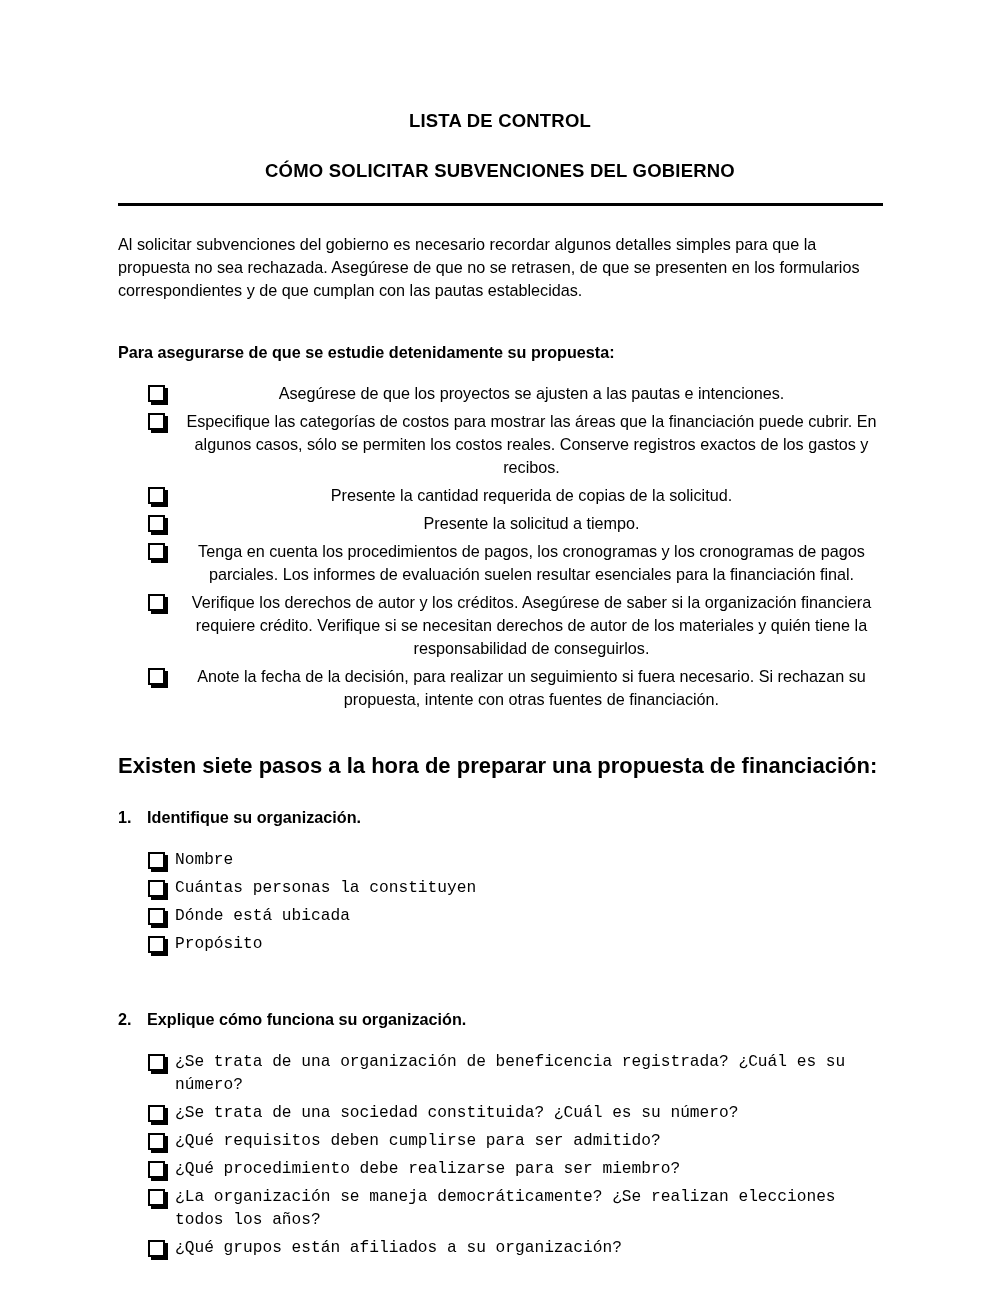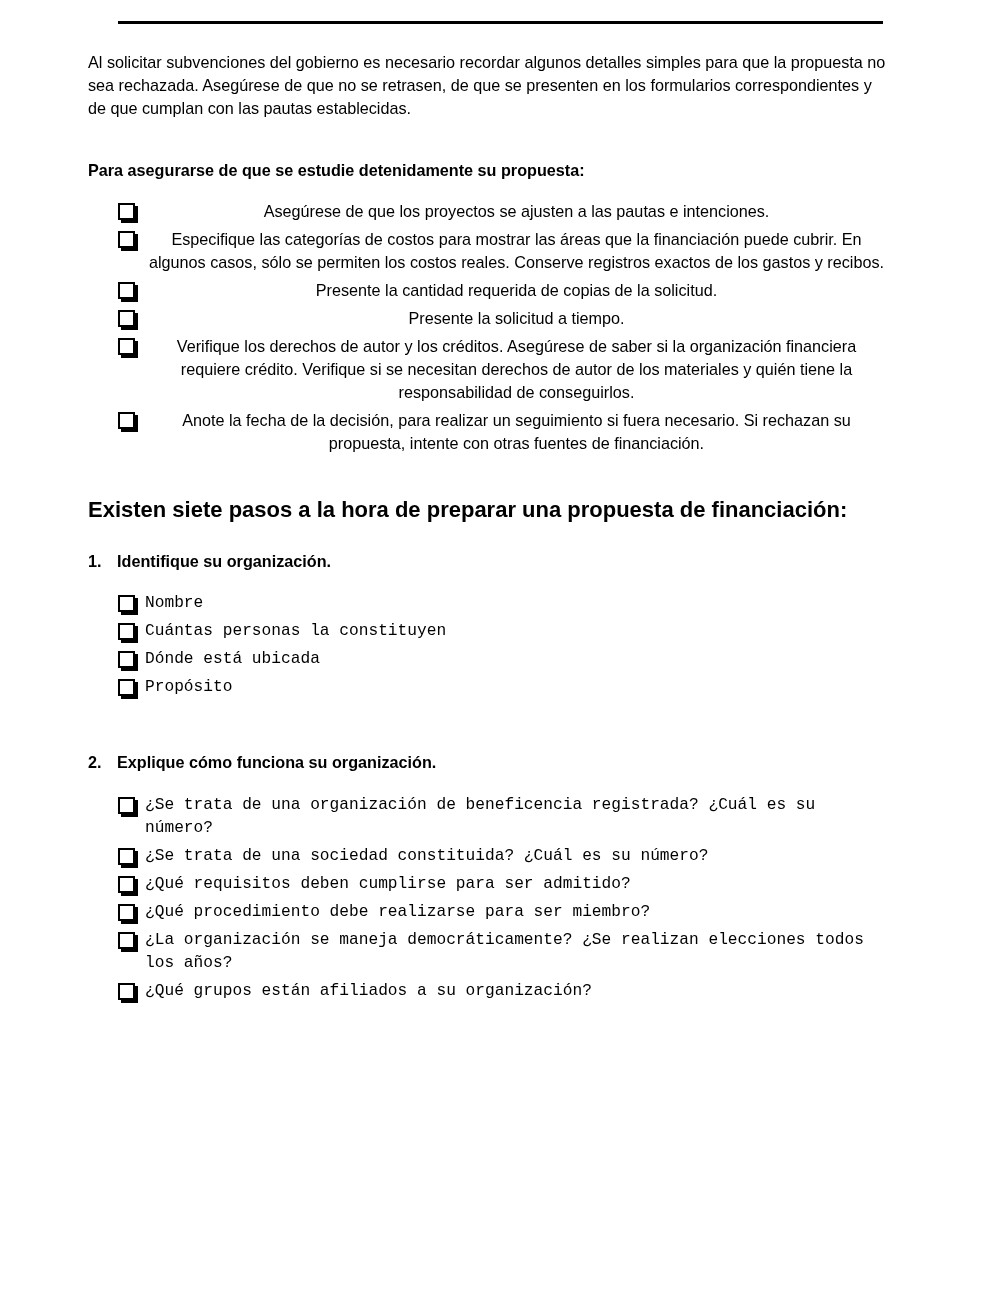--- a/index.html
+++ b/index.html
@@ -39,21 +39,21 @@
     letter-spacing: 0.2px;
     line-height: 1.2;
     margin-top: 28px;
   }
   .rule {
     margin: 21px 117px 0 118px;
     border-top: 3px solid #000000;
     height: 0;
   }
   .body-block {
-    margin-left: 88px;
+    margin-left: 118px;
     margin-right: 112px;
   }
   .intro {
     margin-top: 27px;
     font-size: 16.2px;
     line-height: 1.42;
     text-align: left;
   }
   .section-head {
     margin-top: 40px;
@@ -118,20 +118,24 @@
   }
   .spacer-2 {
     height: 22px;
   }
 </style>
 </head>
 <body>
 
 <div class="page">
 
+  <div class="titles">
+    <div class="doc-title">LISTA DE CONTROL</div>
+    <div class="doc-subtitle">CÓMO SOLICITAR SUBVENCIONES DEL GOBIERNO</div>
+  </div>
 
   <div class="rule"></div>
 
   <div class="body-block">
 
     <p class="intro">Al solicitar subvenciones del gobierno es necesario recordar algunos detalles simples para que la propuesta no sea rechazada. Asegúrese de que no se retrasen, de que se presenten en los formularios correspondientes y de que cumplan con las pautas establecidas.</p>
 
     <div class="section-head">Para asegurarse de que se estudie detenidamente su propuesta:</div>
 
     <ul class="checklist first-group">
@@ -146,20 +150,21 @@
       <li class="check-item">
         <span class="box"></span>
         <span>Presente la cantidad requerida de copias de la solicitud.</span>
       </li>
       <li class="check-item">
         <span class="box"></span>
         <span>Presente la solicitud a tiempo.</span>
       </li>
       <li class="check-item">
         <span class="box"></span>
+        <span>Tenga en cuenta los procedimientos de pagos, los cronogramas y los cronogramas de pagos parciales. Los informes de evaluación suelen resultar esenciales para la financiación final.</span>
       </li>
       <li class="check-item">
         <span class="box"></span>
         <span>Verifique los derechos de autor y los créditos. Asegúrese de saber si la organización financiera requiere crédito. Verifique si se necesitan derechos de autor de los materiales y quién tiene la responsabilidad de conseguirlos.</span>
       </li>
       <li class="check-item">
         <span class="box"></span>
         <span>Anote la fecha de la decisión, para realizar un seguimiento si fuera necesario. Si rechazan su propuesta, intente con otras fuentes de financiación.</span>
       </li>
     </ul>

